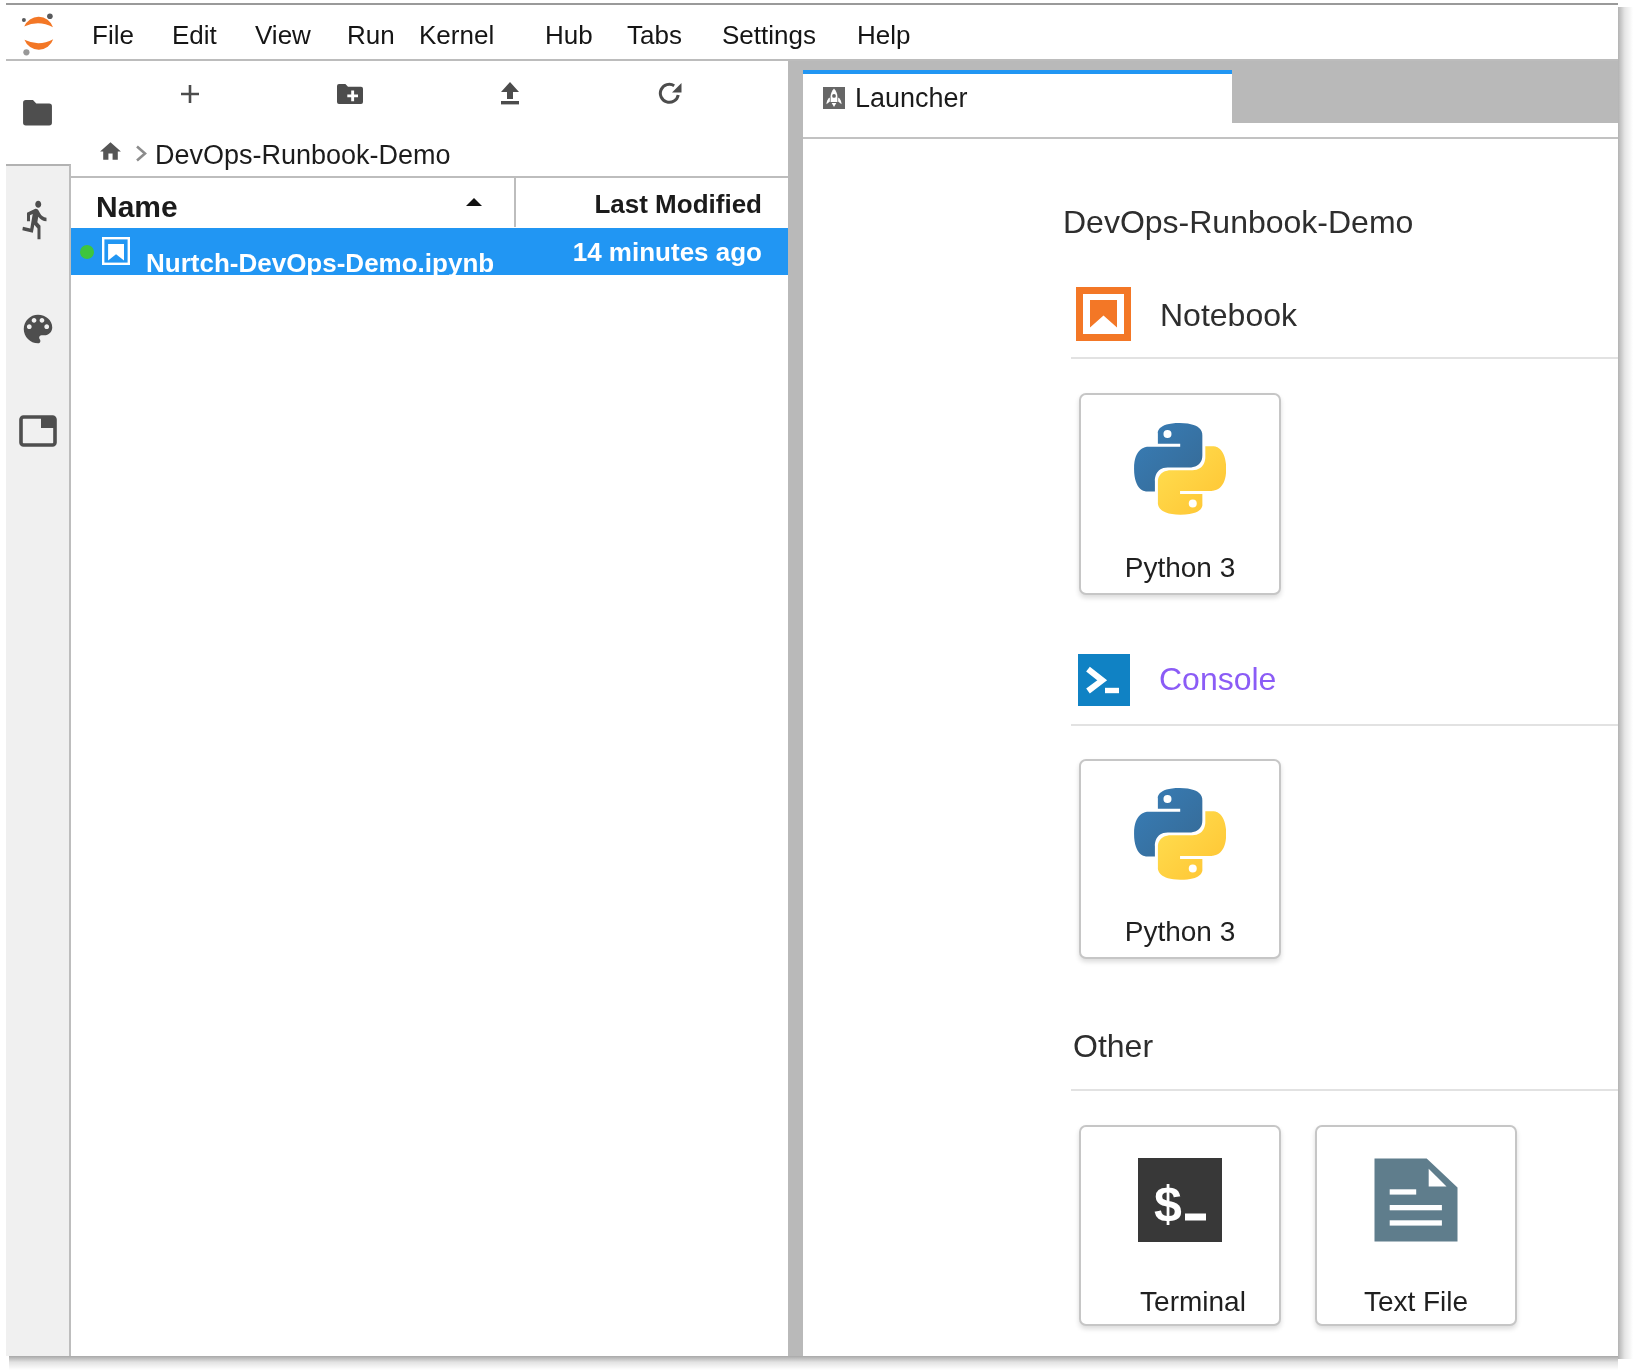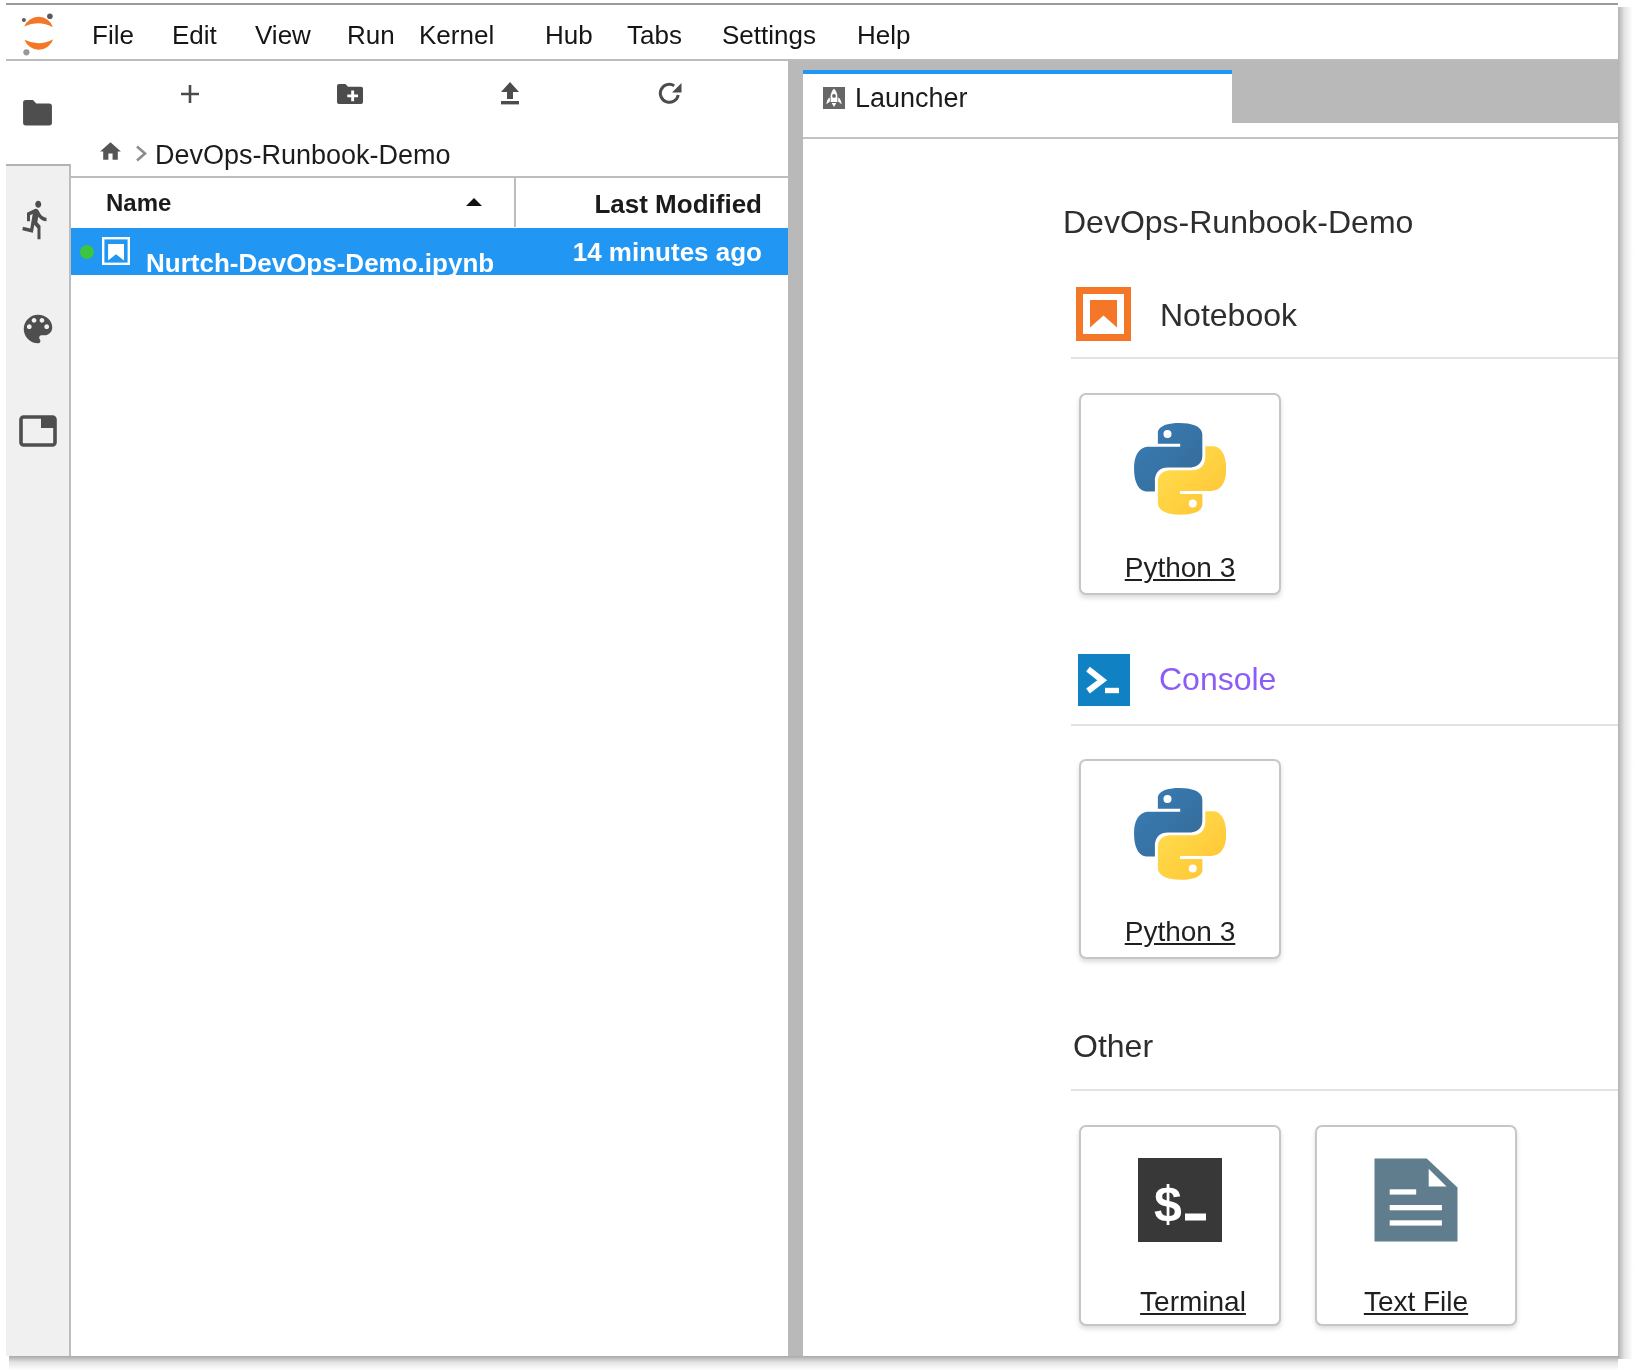--- a/index.html
+++ b/index.html
@@ -31,21 +31,21 @@
 #greendot { position:absolute; left:80px; top:245px; width:14px; height:14px; border-radius:50%; background:#3ec53e; }
 
 
 #splitter { position:absolute; left:788px; top:61px; width:15px; height:1295px; background:#b9b9b9; }
 #tabbar { position:absolute; left:803px; top:61px; width:815px; height:62px; background:#b9b9b9; }
 #tab { position:absolute; left:0px; top:9px; width:429px; height:53px; background:#fff; border-top:4px solid #2196f3; }
 #tabline { position:absolute; left:803px; top:137px; width:815px; height:2px; background:#c2c2c2; }
 .divider { position:absolute; left:1071px; width:547px; height:2px; background:#e2e2e2; }
 .card { position:absolute; width:202px; background:#fff; border:2px solid #c6c6c6; border-radius:7px;
   box-shadow:0 3px 5px rgba(0,0,0,0.14); }
-.cardlabel { position:absolute; width:202px; text-align:center; font-size:28px; color:#1f1f1f; line-height:1.1171;text-decoration:underline; }
+.cardlabel { position:absolute; width:202px; text-align:center; font-size:28px; color:#1f1f1f; line-height:1.1171; }
 </style>
 </head>
 <body>
 <div id="stage">
 <div id="win"></div>
 <div id="topline"></div>
 <div id="rshadow"></div>
 <div id="bshadow"></div>
 
 <div id="menubar"></div>
@@ -104,21 +104,21 @@
 <svg class="abs" style="left:98px; top:139px;" width="25" height="25" viewBox="0 0 24 24">
   <path fill="#555555" d="M10 20v-6h4v6h5v-8h3L12 3 2 12h3v8z"></path>
 </svg>
 <svg class="abs" style="left:134px; top:144.5px;" width="14" height="17" viewBox="0 0 14 17">
   <path d="M3,1.5 L11,8.5 L3,15.5" fill="none" stroke="#8c8c8c" stroke-width="2.6"></path>
 </svg>
 <div class="txt" style="left:155px; top:140px; font-size:27px; color:#1c1c1c;">DevOps-Runbook-Demo</div>
 
 <div id="fbheadline"></div>
 <div id="coldiv"></div>
-<div class="txt" style="left:96px; top:189.5px; font-size:24px; font-weight:bold; color:#1b1b1b;margin-left:10px;">Name</div>
+<div class="txt" style="left:96px; top:189.5px; font-size:30px; font-weight:bold; color:#1b1b1b;">Name</div>
 <div id="sorttri"></div>
 <div class="txt" style="right:874px; top:189.5px; font-size:26px; font-weight:bold; color:#1b1b1b;">Last Modified</div>
 
 <div id="selrow"></div>
 <div id="greendot"></div>
 <svg class="abs" style="left:102px; top:237px;" width="28" height="28" viewBox="0 0 28 28">
   <rect x="1.2" y="1.2" width="25.6" height="25.6" fill="none" stroke="#ffffff" stroke-width="2.4"></rect>
   <path d="M6.1,7.1 H22 V23.4 L14.05,17.2 L6.1,23.4 Z" fill="#ffffff"></path>
 </svg>
 <div class="txt" style="left:146px; top:249px; font-size:26px; font-weight:600; color:#ffffff;">Nurtch-DevOps-Demo.ipynb</div>

